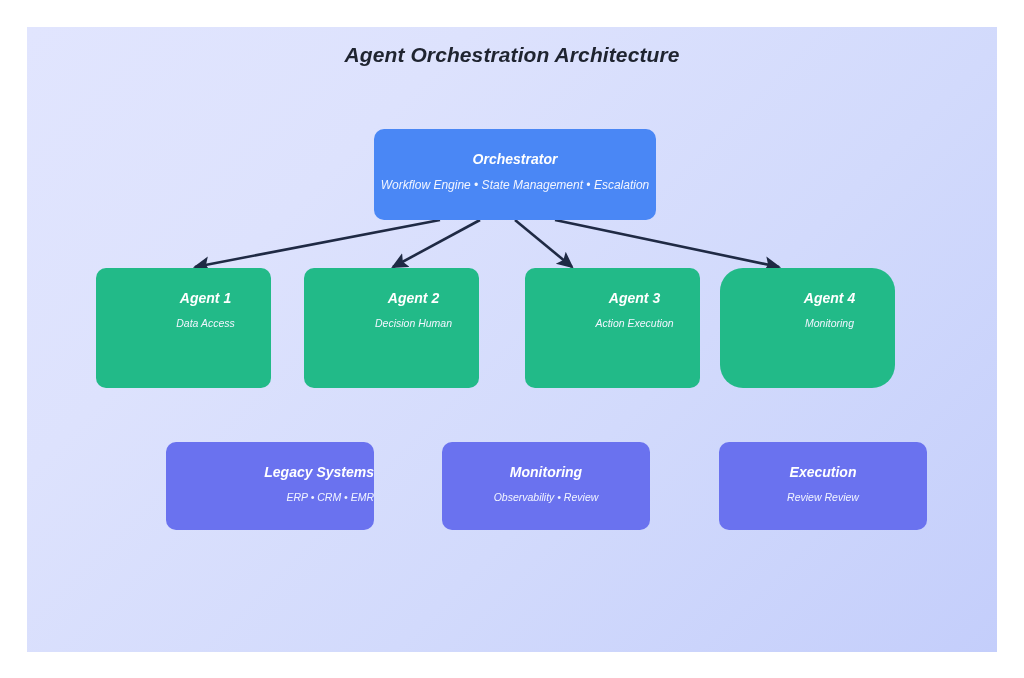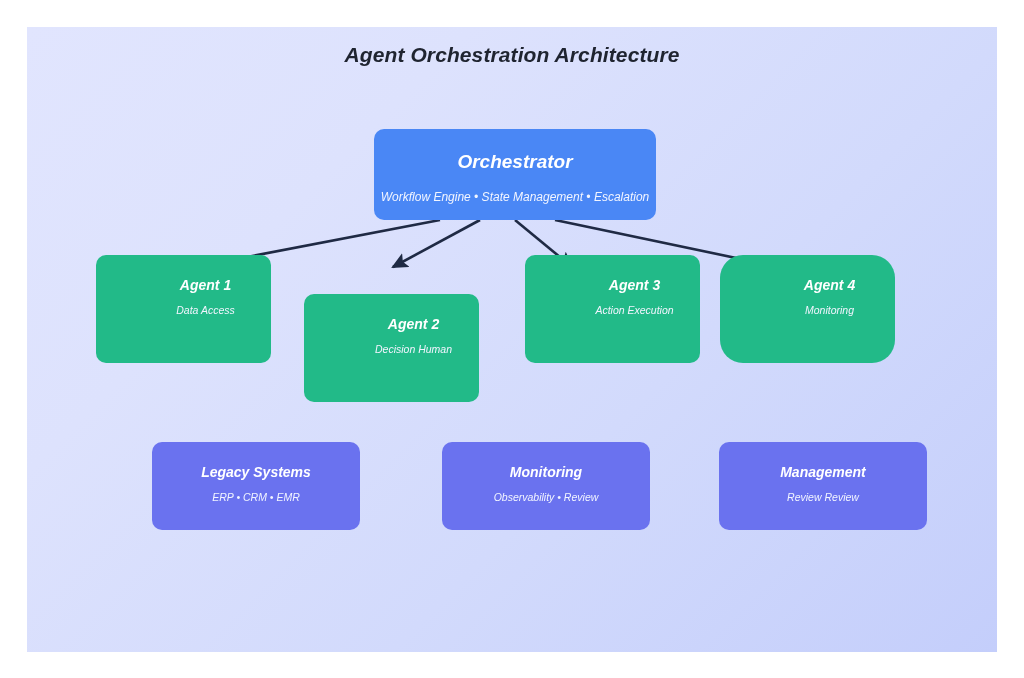--- a/index.html
+++ b/index.html
@@ -84,50 +84,50 @@
   
   #node-orchestrator {
     left: 347px;
     top: 102px;
     width: 282px;
     height: 91px;
     background: #4a87f5;
     padding-top: 22px;
   }
   #node-orchestrator .node-title {
-    font-size: 19px;
-    margin-bottom: 16px;
+    font-size: 14px;
+    margin-bottom: 10px;
   }
   #node-orchestrator .node-sub { font-size: 12px; }
 
   
   .agent {
-    top: 228px;
+    top: 241px;
     width: 175px;
-    height: 108px;
+    height: 120px;
     background: #22ba88;
     padding-top: 22px;
     padding-left: 44px;
   }
   .agent .node-title { margin-bottom: 10px; }
   #node-agent-1 { left: 69px; }
-  #node-agent-2 { left: 277px; margin-top: 39px; }
+  #node-agent-2 { left: 277px; }
   #node-agent-3 { left: 485px; margin-left: 13px; }
   #node-agent-4 { left: 693px; border-radius: 23px; }
 
   
   .support {
     top: 415px;
     width: 208px;
     height: 88px;
     background: #6a72ef;
     padding-top: 22px;
   }
   .support .node-title { margin-bottom: 10px; }
-  #node-legacy { left: 125px; }
+  #node-legacy { left: 139px; align-items: flex-end; }
   #node-monitoring { left: 415px; }
   #node-escalation { left: 692px; }
 </style>
 </head>
 <body>
 
 <div id="stage">
   <div id="canvas">
 
     <div id="diagram-title">Agent Orchestration Architecture</div>
@@ -175,18 +175,18 @@
       <div class="node-title">Legacy Systems</div>
       <div class="node-sub">ERP • CRM • EMR</div>
     </div>
 
     <div class="node support" id="node-monitoring">
       <div class="node-title">Monitoring</div>
       <div class="node-sub">Observability • Review</div>
     </div>
 
     <div class="node support" id="node-escalation">
-      <div class="node-title">Management</div>
+      <div class="node-title">Execution</div>
       <div class="node-sub">Review Review</div>
     </div>
 
   </div>
 </div>
 
 </body></html>

